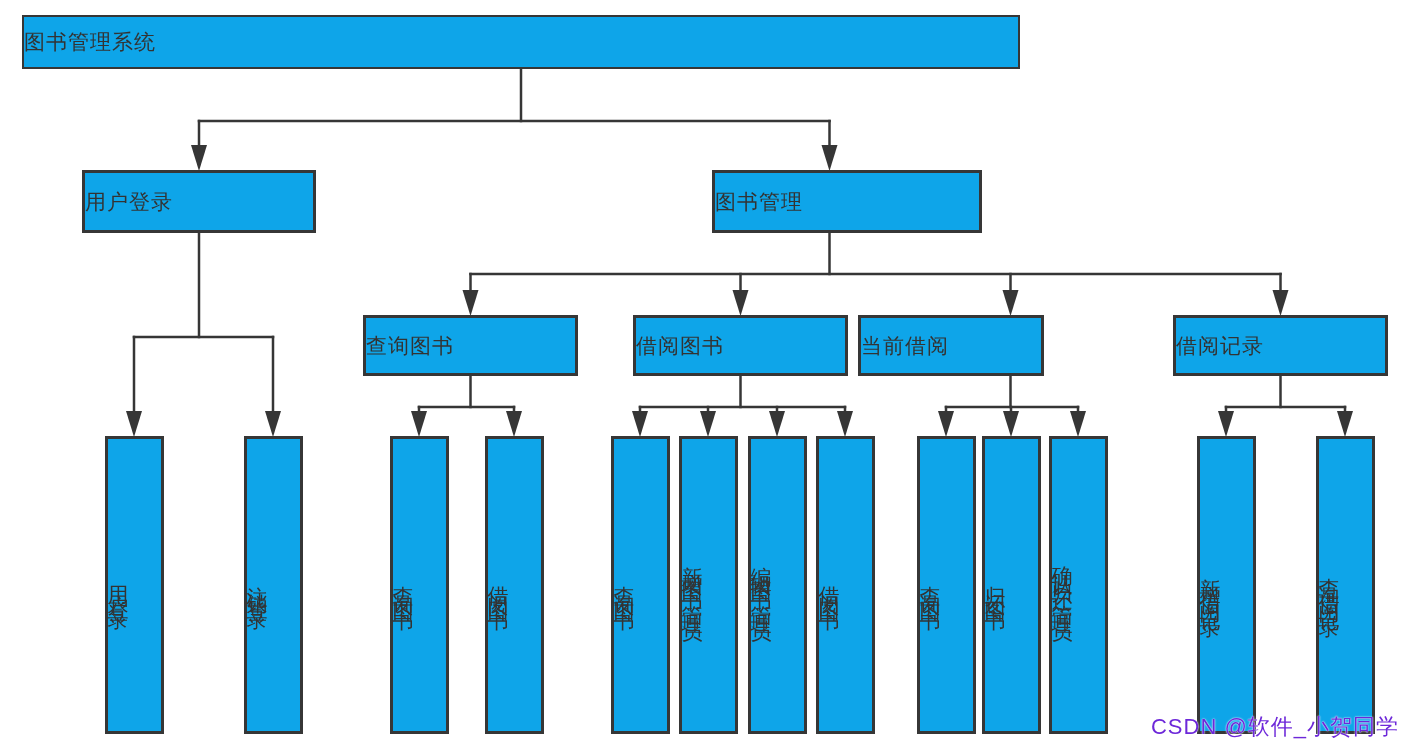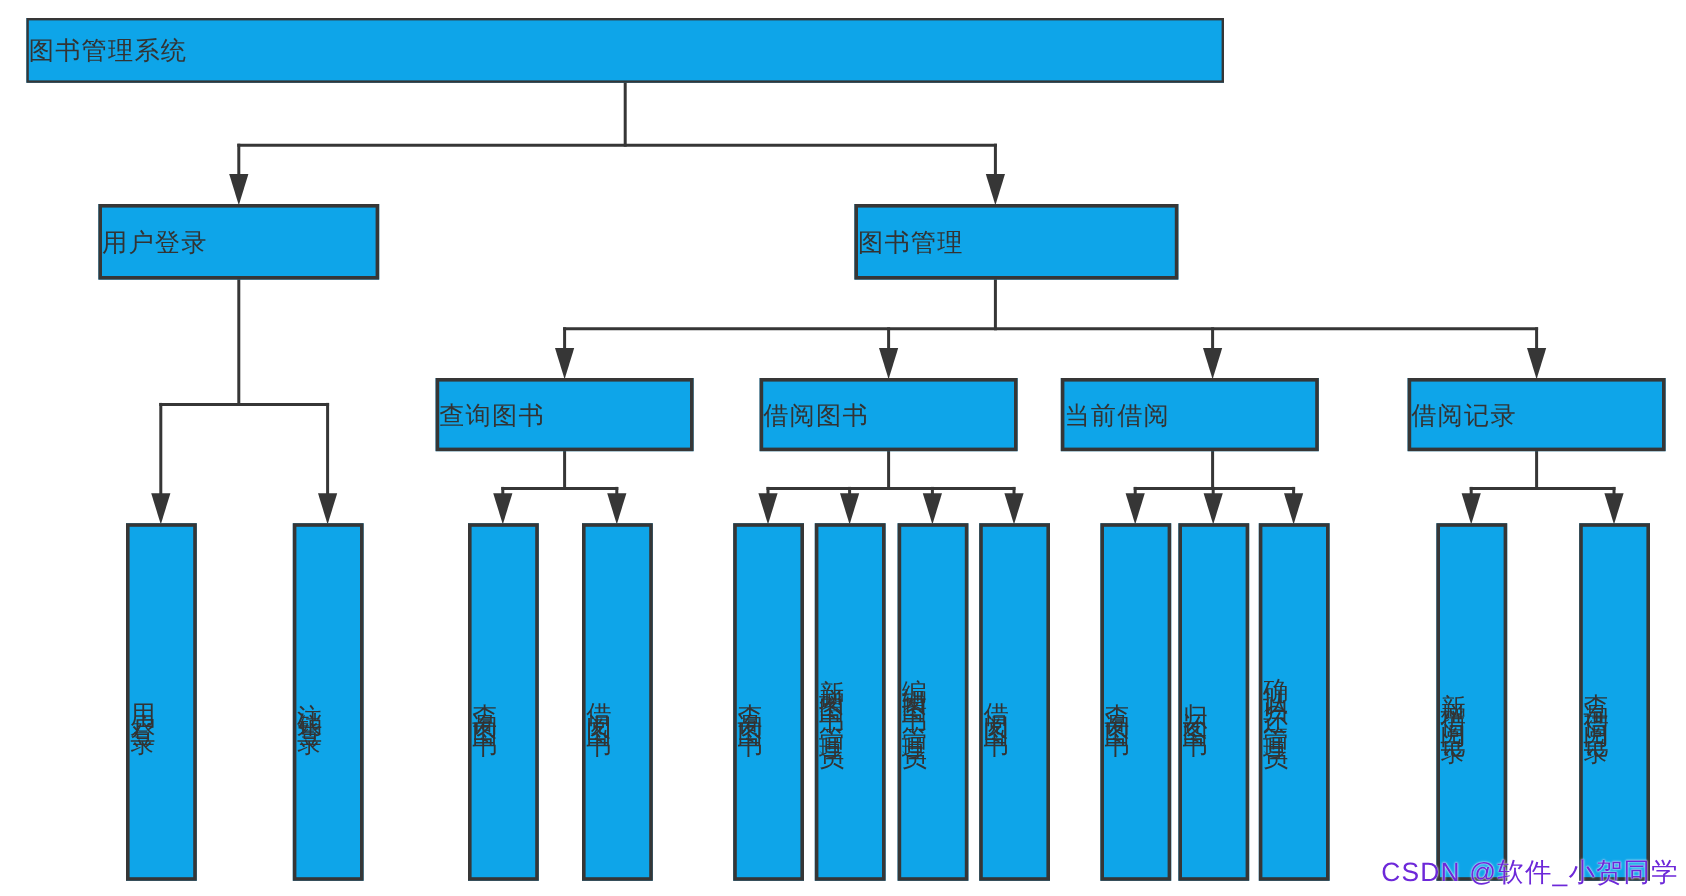--- a/index.html
+++ b/index.html
@@ -106,21 +106,21 @@
   <div class="box" style="left:712px;top:170px;width:270px;height:63px;">
     <span>图书管理</span>
   </div>
 
   <div class="box" style="left:363px;top:315px;width:215px;height:61px;">
     <span>查询图书</span>
   </div>
   <div class="box" style="left:633px;top:315px;width:215px;height:61px;">
     <span>借阅图书</span>
   </div>
-  <div class="box" style="left:884px;top:315px;width:215px;height:61px;">
+  <div class="box" style="left:858px;top:315px;width:186px;height:61px;">
     <span>当前借阅</span>
   </div>
   <div class="box" style="left:1173px;top:315px;width:215px;height:61px;">
     <span>借阅记录</span>
   </div>
 
   <div class="box vbox" style="left:105px;top:436px;width:59px;height:298px;">
     <span class="vtext">用户登录</span>
   </div>
   <div class="box vbox" style="left:244px;top:436px;width:59px;height:298px;">

